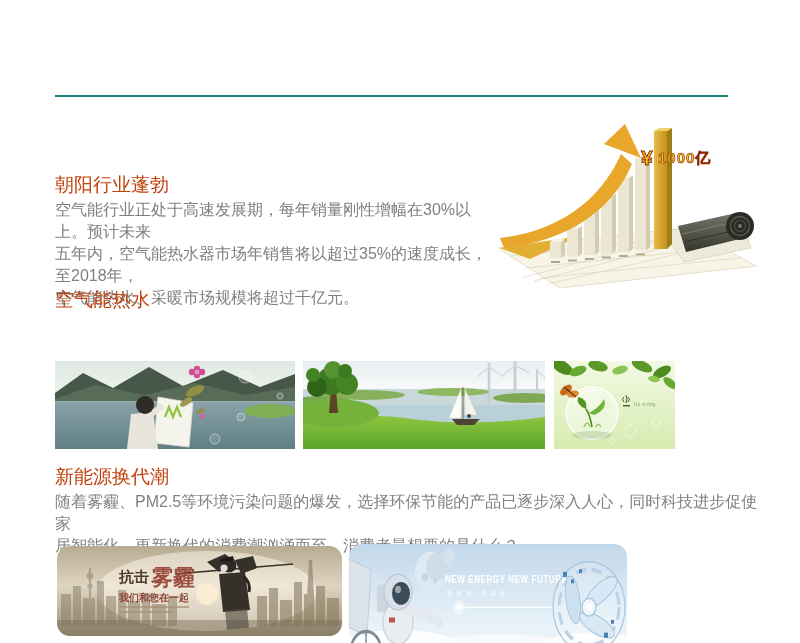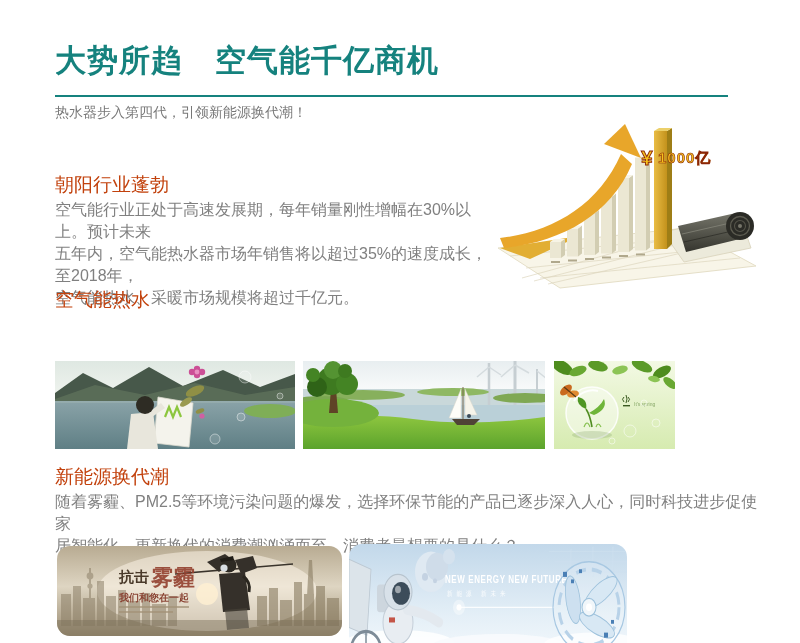--- a/index.html
+++ b/index.html
@@ -20,23 +20,21 @@
   .ph1{left:55px;width:240px;} .ph2{left:303px;width:242px;} .ph3{left:554px;width:121px;}
   .banner{overflow:hidden;border-radius:13px;}
   .bn1{left:57px;top:546px;width:285px;height:90px;}
   .bn2{left:349px;top:544px;width:278px;height:119px;}
 </style>
 </head>
 <body>
 
 <div class="page">
 
-  <div class="abs page-title">大势所趋　空气能千亿商机</div>
   <div class="abs title-rule"></div>
-  <div class="abs subtitle">热水器步入第四代，引领新能源换代潮！</div>
 
   <div class="abs hero">
     <svg viewBox="0 0 285 170">
       <defs>
         <linearGradient id="goldBar" x1="0" y1="0" x2="1" y2="0">
           <stop offset="0" stop-color="#e9bc44"></stop>
             <stop offset="1" stop-color="#c3921c"></stop>
         </linearGradient>
         <linearGradient id="rollG" x1="0" y1="0" x2="0" y2="1">
           <stop offset="0" stop-color="#75756a"></stop>

